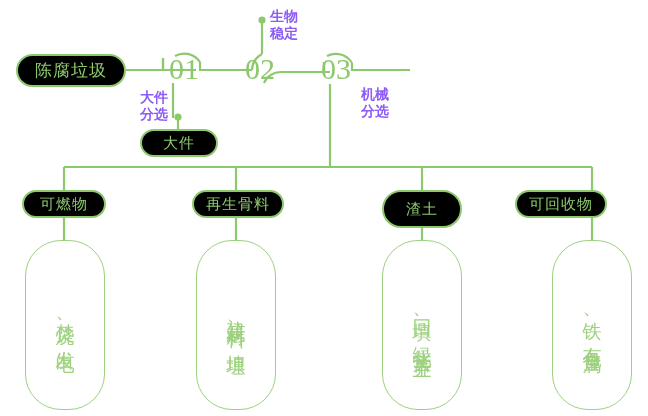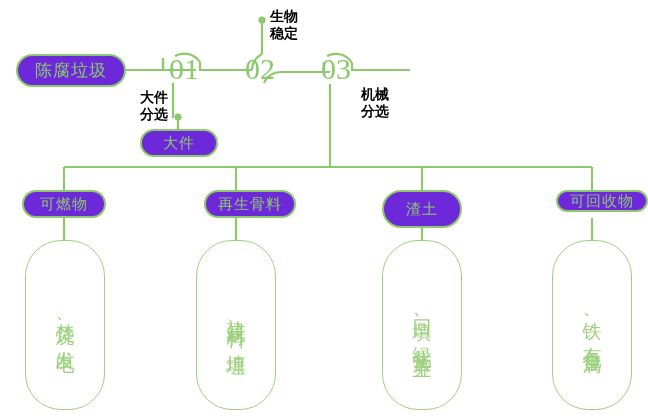--- a/index.html
+++ b/index.html
@@ -19,39 +19,39 @@
     font-size:30px;
     line-height:30px;
     font-family:Liberation Serif, serif;
     font-weight:400;
     letter-spacing:0px;
     white-space:nowrap;
   }
 
   .side-label{
     position:absolute;
-    color:#000000;
+    color:#8b5cf6;
     font-size:14px;
     line-height:17px;
     font-weight:700;
     white-space:nowrap;
   }
 
   .pill{
     position:absolute;
     border:2px solid #8cc96c;
     border-radius:999px;
     color:#8cc96c;
     display:flex;
     align-items:center;
     justify-content:center;
     font-size:17px;
     font-weight:400;
     letter-spacing:1px;
-    background:#6d28d9;
+    background:#000000;
     box-sizing:border-box;
     white-space:nowrap;
   }
   .pill.small{font-size:15px;letter-spacing:1px;}
 
   .vbox{
     position:absolute;
     border:1.6px solid #9ed17f;
     border-radius:36px;
     background:#fff;
@@ -141,27 +141,27 @@
     <span>分选</span>
   </div>
 
   <div class="pill small" style="left:140px;top:129px;width:78px;height:28px;">
     <span>大件</span>
   </div>
 
   <div class="pill small" style="left:22px;top:190px;width:84px;height:28px;align-items:center;">
     <span>可燃物</span>
   </div>
-  <div class="pill small" style="left:204px;top:190px;width:92px;height:28px;">
+  <div class="pill small" style="left:192px;top:190px;width:92px;height:28px;">
     <span>再生骨料</span>
   </div>
   <div class="pill small" style="left:382px;top:190px;width:80px;height:38px;justify-content:center;">
     <span>渣土</span>
   </div>
-  <div class="pill small" style="left:556px;top:190px;width:92px;height:22px;">
+  <div class="pill small" style="left:515px;top:190px;width:92px;height:28px;">
     <span>可回收物</span>
   </div>
 
   <div class="vbox" style="left:25px;top:240px;width:80px;height:170px;">
     <span class="vtext">焚烧、发电</span>
   </div>
   <div class="vbox" style="left:196px;top:240px;width:80px;height:170px;">
     <span class="vtext">建筑材料、填埋</span>
   </div>
   <div class="vbox" style="left:382px;top:240px;width:80px;height:170px;">

